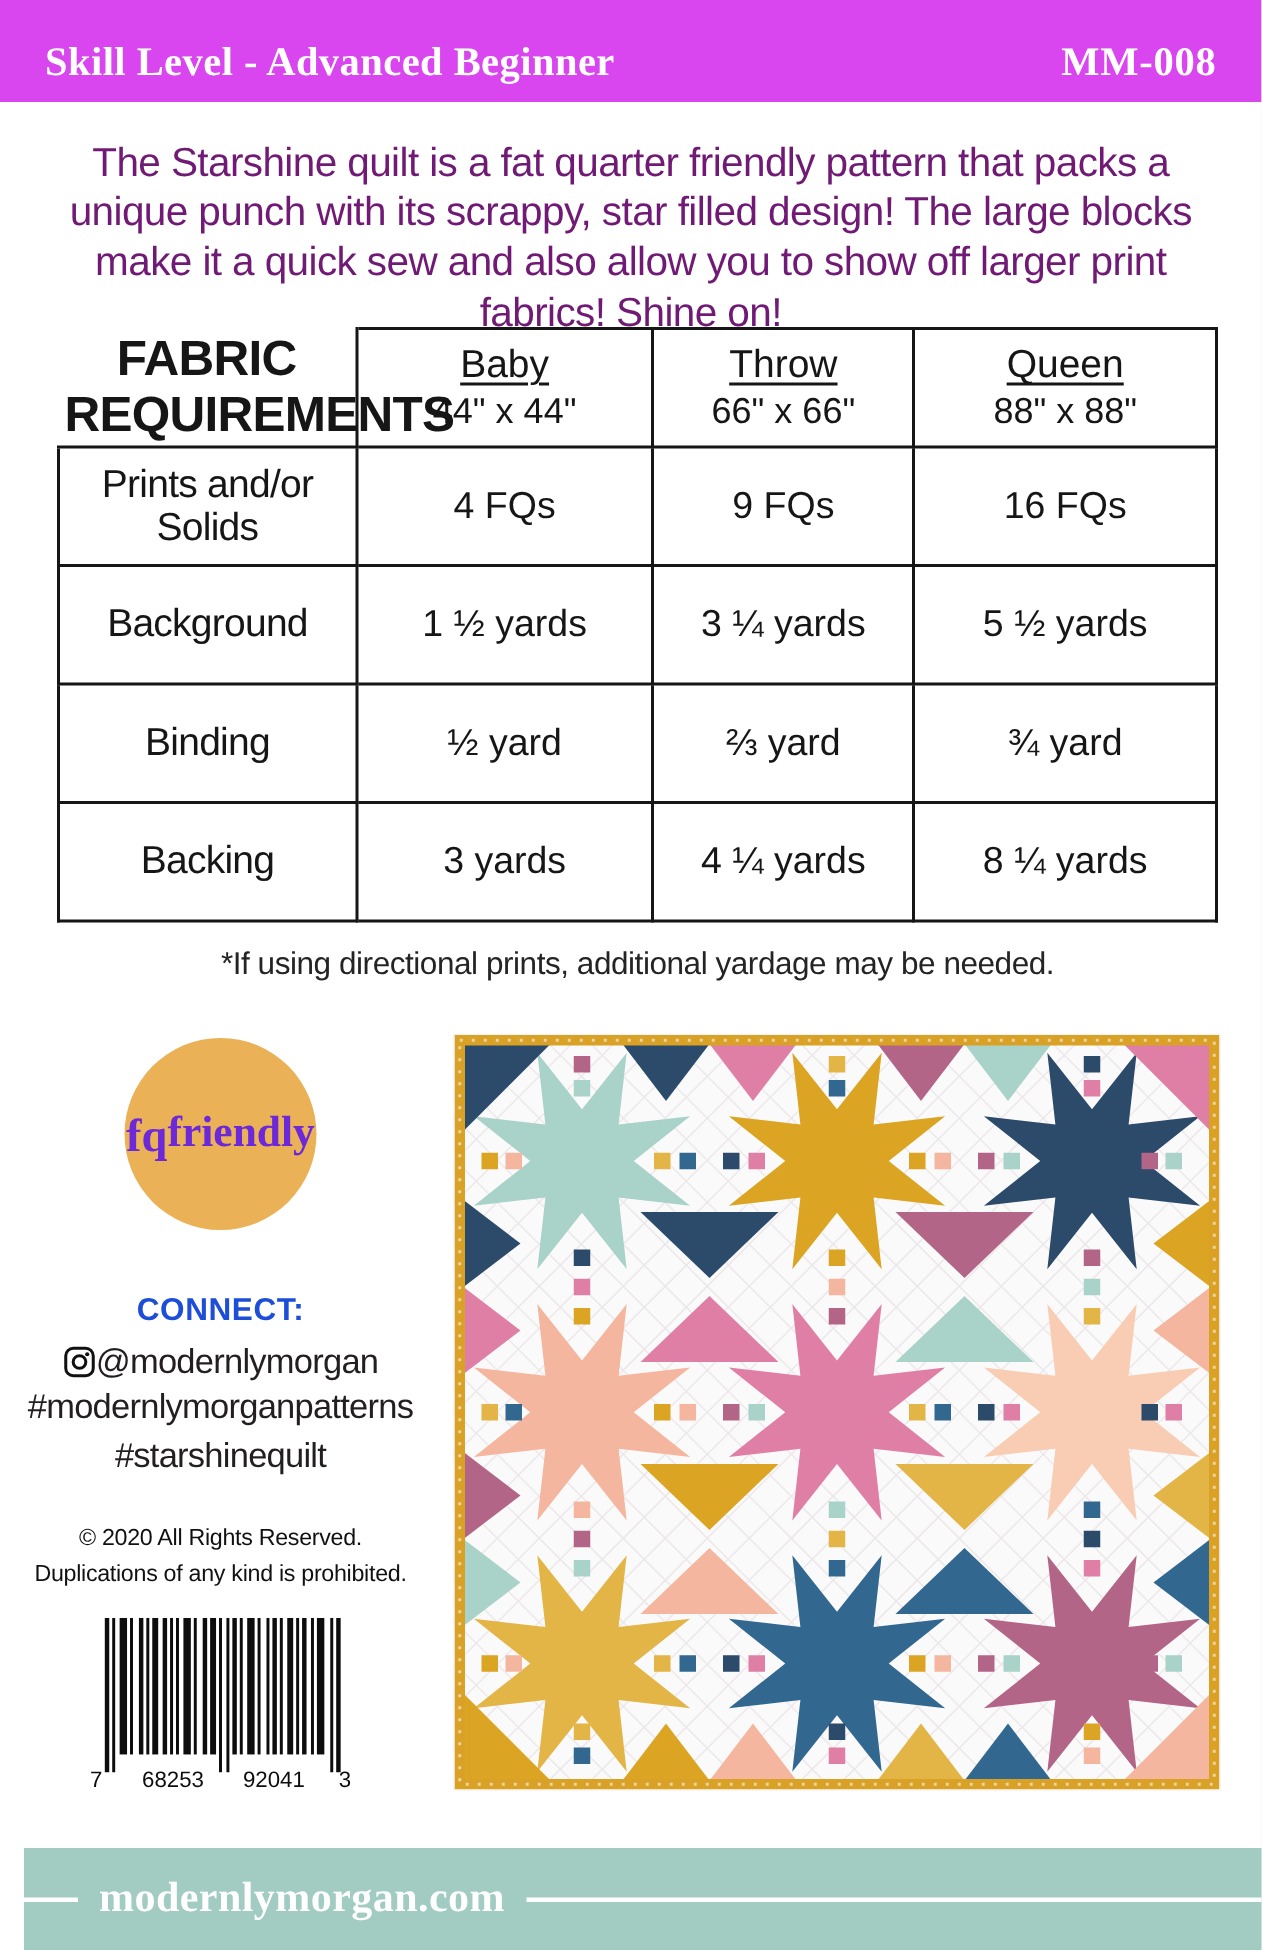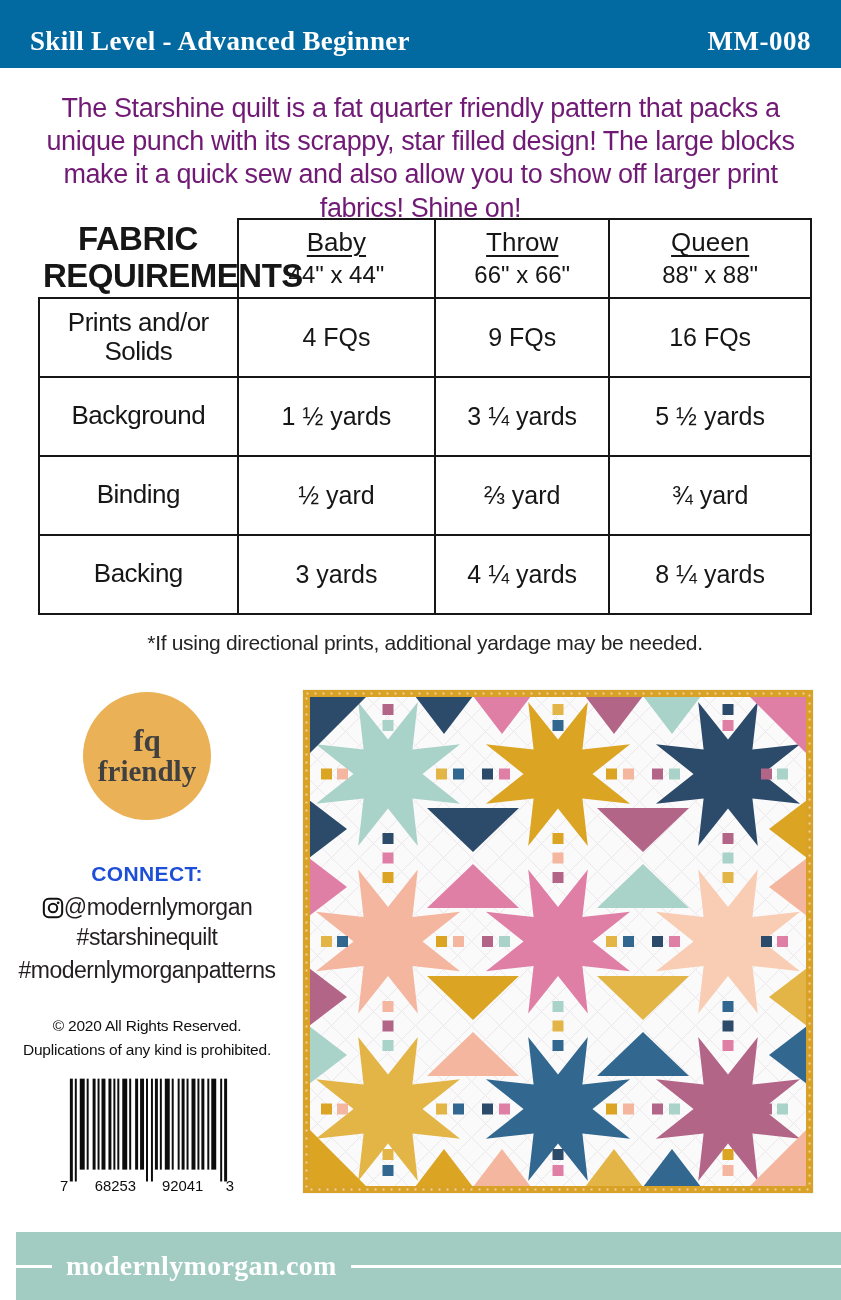--- a/index.html
+++ b/index.html
@@ -1,21 +1,21 @@
 <!DOCTYPE html>
 <html><head>
 <meta charset="utf-8">
 <style>
   * { margin:0; padding:0; box-sizing:border-box; }
   body { background:#e9e9e9; font-family:"Liberation Sans","DejaVu Sans",sans-serif; }
   .page { position:relative; width:841px; height:1300px; background:#ffffff; overflow:hidden;
           margin:0 auto; color:#231f20; }
 
   
-  .topbar { position:absolute; top:0; left:0; width:100%; height:68px; background:#0369a1;
+  .topbar { position:absolute; top:0; left:0; width:100%; height:68px; background:#d946ef;
             display:flex; align-items:center; justify-content:space-between; padding:14px 30px 0 30px;
             font-family:"Liberation Serif","DejaVu Serif",serif; font-weight:bold; color:#ffffff; }
   .topbar .skill { font-size:27px; letter-spacing:0.3px; }
   .topbar .pnum  { font-size:27px; letter-spacing:0.5px; }
   .bottombar { position:absolute; bottom:0; left:16px; width:100%; height:68px; background:#a2cbc2;
                display:flex; align-items:center; color:#ffffff;
                font-family:"Liberation Serif","DejaVu Serif",serif; font-weight:bold; }
   .bottombar .dash { width:36px; height:3px; background:#ffffff; flex:0 0 auto; }
   .bottombar .site { font-size:28px; padding:0 14px; letter-spacing:0.3px; }
   .bottombar .rule { flex:1 1 auto; height:3px; background:#ffffff; }
@@ -37,22 +37,22 @@
              text-underline-offset:4px; text-decoration-thickness:2px; }
   .colsize { font-size:24px; margin-top:3px; }
   td.rlabel { font-size:26px; letter-spacing:-0.5px; line-height:1.15; }
   td.rval   { font-size:25px; }
   .footnote { position:absolute; top:631px; left:38px; width:774px; text-align:center;
               font-size:21px; letter-spacing:-0.3px; color:#242424; }
 
   
   .leftcol { position:absolute; top:692px; left:16px; width:262px; text-align:center; }
   .badge { width:128px; height:128px; border-radius:50%; margin:0 auto;
-           display:flex; flex-direction:column; align-items:center; justify-content:center;
-           font-family:"Liberation Serif","DejaVu Serif",serif; font-weight:bold; color:#404040; }
+           display:flex; flex-direction:row; align-items:center; justify-content:center;
+           font-family:"Liberation Serif","DejaVu Serif",serif; font-weight:bold; color:#6d28d9; }
   .badge .l1 { font-size:31px; line-height:1.0; }
   .badge .l2 { font-size:29px; line-height:1.1; }
   .connect { margin-top:42px; }
   .connect .head { font-size:21px; font-weight:bold; letter-spacing:0.4px; color:#1d4ed8; }
   .connect .ig { display:flex; align-items:center; justify-content:center; gap:0;
                  margin-top:8px; font-size:23px; letter-spacing:-0.5px; }
   .connect .tag { font-size:23px; letter-spacing:-0.5px; line-height:1.45; }
   .copyright { margin-top:26px; font-size:15.5px; line-height:1.55; letter-spacing:-0.2px; color:#111111; }
   .barcode { margin-top:14px; }
 
@@ -127,22 +127,22 @@
     <div class="connect">
       <div class="head">CONNECT:</div>
       <div class="ig">
         <svg width="22" height="22" viewBox="0 0 24 24">
           <rect x="2" y="2" width="20" height="20" rx="5.5" fill="none" stroke="#111" stroke-width="2.2"></rect>
           <circle cx="12" cy="12" r="4.6" fill="none" stroke="#111" stroke-width="2.2"></circle>
           <circle cx="17.6" cy="6.4" r="1.5" fill="#111"></circle>
         </svg>
         <span>@modernlymorgan</span>
       </div>
+      <div class="tag">#modernlymorganpatterns</div>
       <div class="tag">#starshinequilt</div>
-      <div class="tag">#modernlymorganpatterns</div>
     </div>
 
     <div class="copyright">
       <div>© 2020 All Rights Reserved.</div>
       <div>Duplications of any kind is prohibited.</div>
     </div>
 
     <svg class="barcode" id="barcode-svg" width="178" height="122" viewBox="0 0 180 122">
         <rect x="12" y="2" width="3" height="104" fill="#0d0d0d"></rect>
         <rect x="17" y="2" width="2" height="104" fill="#0d0d0d"></rect>

